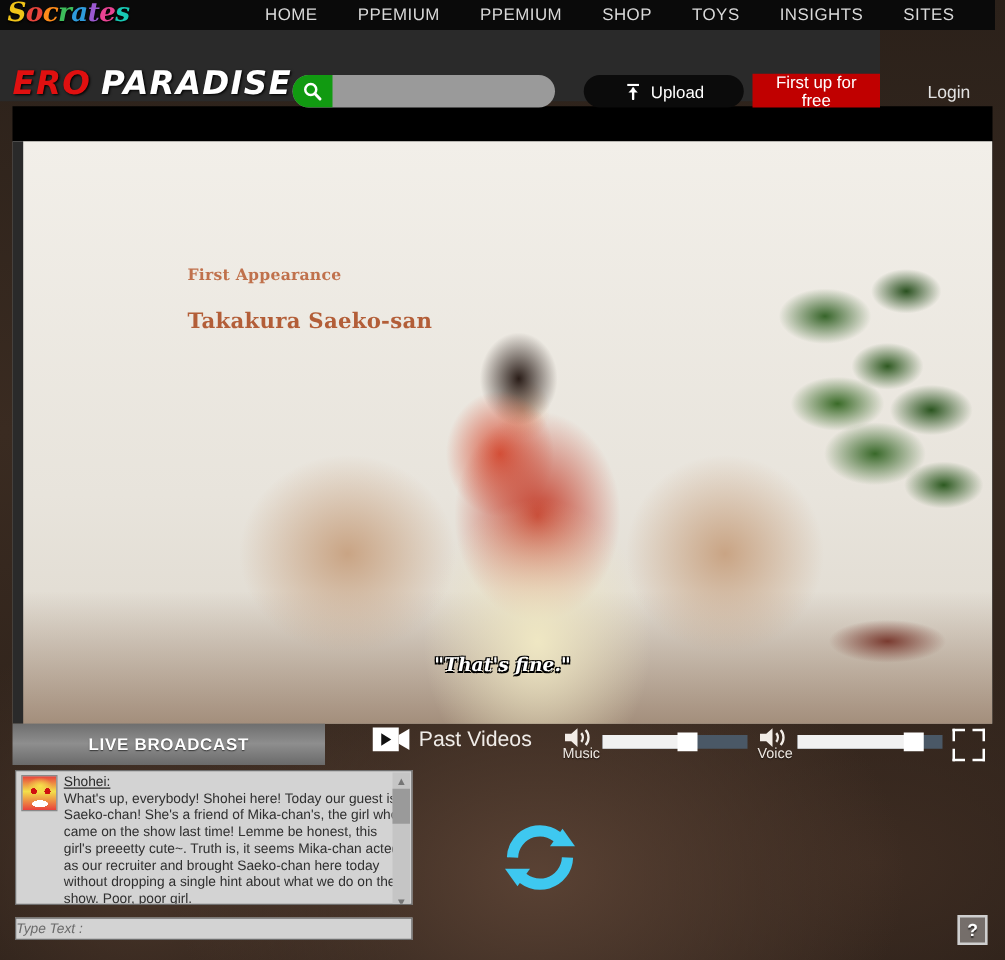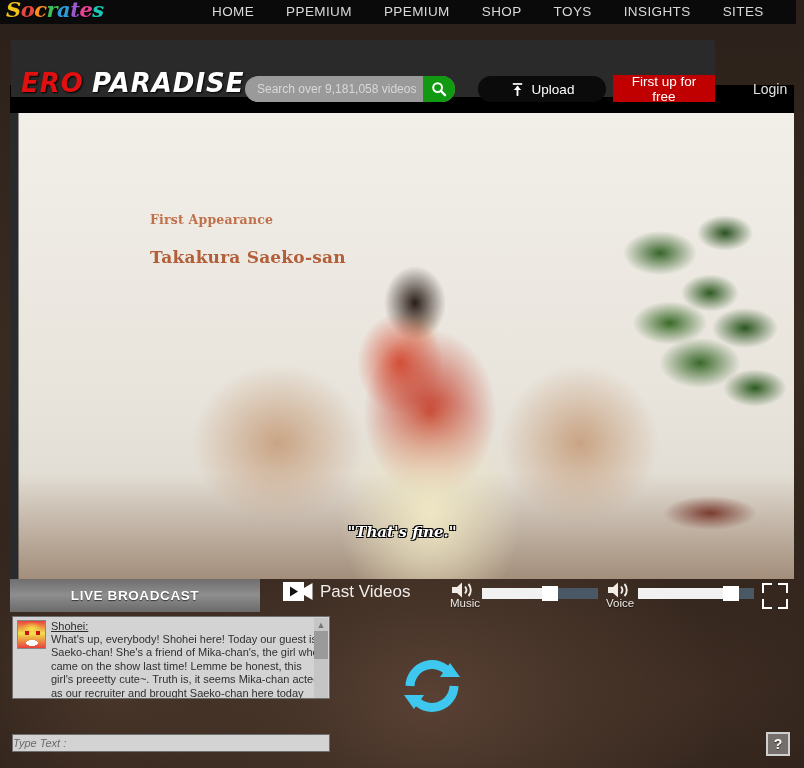--- a/index.html
+++ b/index.html
@@ -50,25 +50,24 @@
     font-size: 13.5px;
     letter-spacing: .4px;
     text-decoration: none;
     padding: 0 16px;
     line-height: 24px;
     white-space: nowrap;
   }
 
   
   #subbar {
-    position: absolute; top: 24px; left: 11px;
+    position: absolute; top: 24px; left: 0;
     width: 704px; height: 57px;
     background: #2a2a2a;
     z-index: 40;
-    margin-top: 16px;
   }
   .logo-main {
     position: absolute; left: 10px; top: 28px;
     font-family: "DejaVu Sans", sans-serif;
     font-size: 26px; font-weight: bold; font-style: italic;
     letter-spacing: 1px;
     white-space: nowrap;
     z-index: 45;
   }
   .logo-ero { color: #e01010; text-shadow: 1px 1px 2px #000; }
@@ -213,21 +212,21 @@
     width: 250px; height: 33px;
     background: linear-gradient(180deg,#6e6e6e 0%, #8e8e8e 48%, #6a6a6a 100%);
     display: flex; align-items: center; justify-content: center;
     cursor: pointer;
   }
   #live-tab-label {
     color: #fff; font-size: 13.5px; font-weight: bold; letter-spacing: .6px;
     text-shadow: 0 1px 1px rgba(0,0,0,.6);
   }
   #past-videos {
-    position: absolute; left: 273px; top: 2px;
+    position: absolute; left: 288px; top: 2px;
     display: flex; align-items: center; gap: 7px;
     cursor: pointer;
     justify-content: space-between;
   }
   #past-videos-label { color: #f0ece8; font-size: 17px; }
 
   .vol-group { position: absolute; top: 1px; display: flex; align-items: flex-start; }
   #vol-music { left: 440px; }
   #vol-voice { left: 596px; }
   .vol-icon-wrap { position: relative; width: 30px; height: 32px; }
@@ -257,21 +256,21 @@
   .fs-br { right: 0; bottom: 0; border-left: 0; border-top: 0; }
 
   
   #chat-panel {
     position: absolute; left: 12px; top: 616px;
     width: 318px; height: 136px;
     z-index: 20;
   }
   #chat-log {
     position: absolute; left: 0; top: 0;
-    width: 318px; height: 83px;
+    width: 318px; height: 108px;
     background: #d3d3d3;
     border: 1px solid #6f6f6f;
     overflow: hidden;
     display: flex;
   }
   #chat-msg { display: flex; padding: 3px 4px 0 4px; flex: 1; }
   #chat-avatar {
     width: 29px; height: 29px; flex: 0 0 29px;
     margin-right: 5px;
     border: 1px solid #888;
@@ -347,21 +346,20 @@
         <a href="#"></a>
       </nav>
   </div>
 
   <div id="subbar">
     <div class="logo-main">
       <span class="logo-ero">ERO</span><span class="logo-par">PARADISE</span>
     </div>
 
     <div id="searchbox">
-      <input id="search-input" type="text" placeholder="Search over 9,181,058 videos" style="">
       <button id="search-btn">
         <svg width="16" height="16" viewBox="0 0 16 16">
           <circle cx="6.6" cy="6.6" r="4.4" fill="none" stroke="#fff" stroke-width="2"></circle>
           <line x1="10" y1="10" x2="14" y2="14.2" stroke="#fff" stroke-width="2.4" stroke-linecap="round"></line>
         </svg>
       </button>
     </div>
 
     <button id="upload-btn">
       <svg width="15" height="15" viewBox="0 0 16 16">

